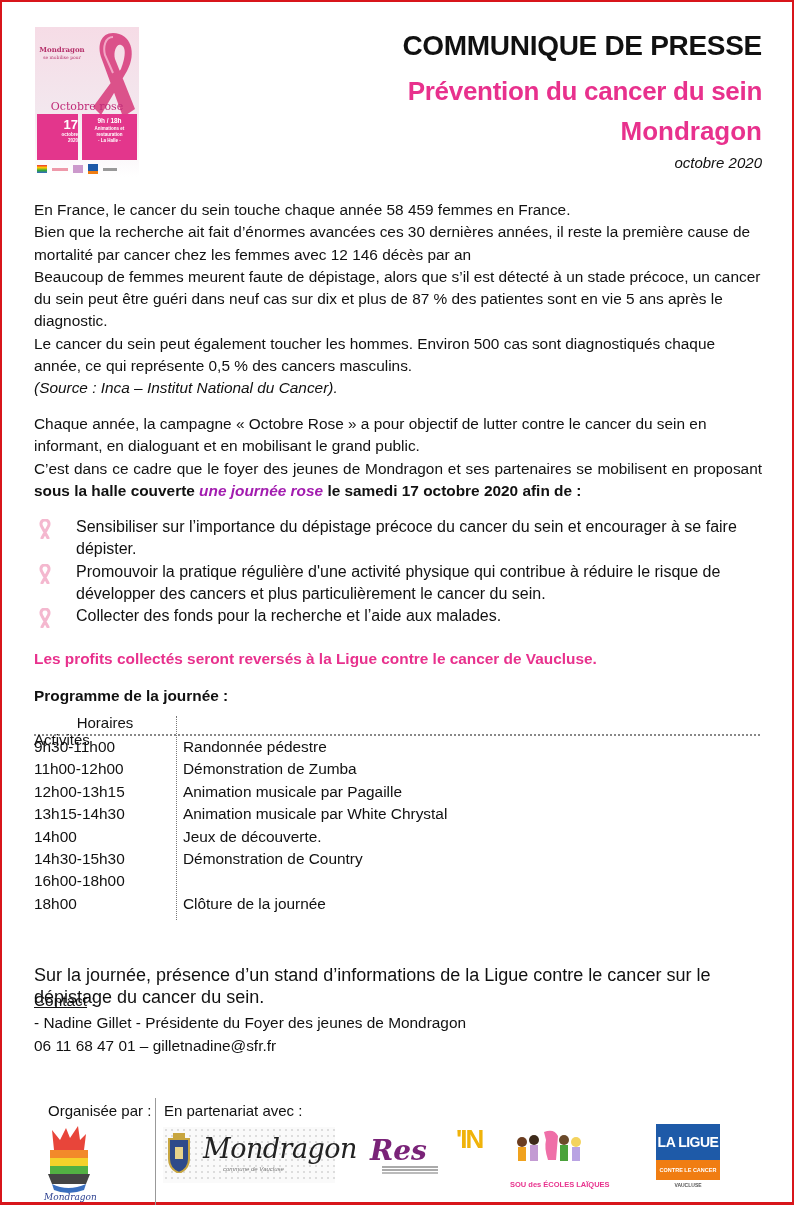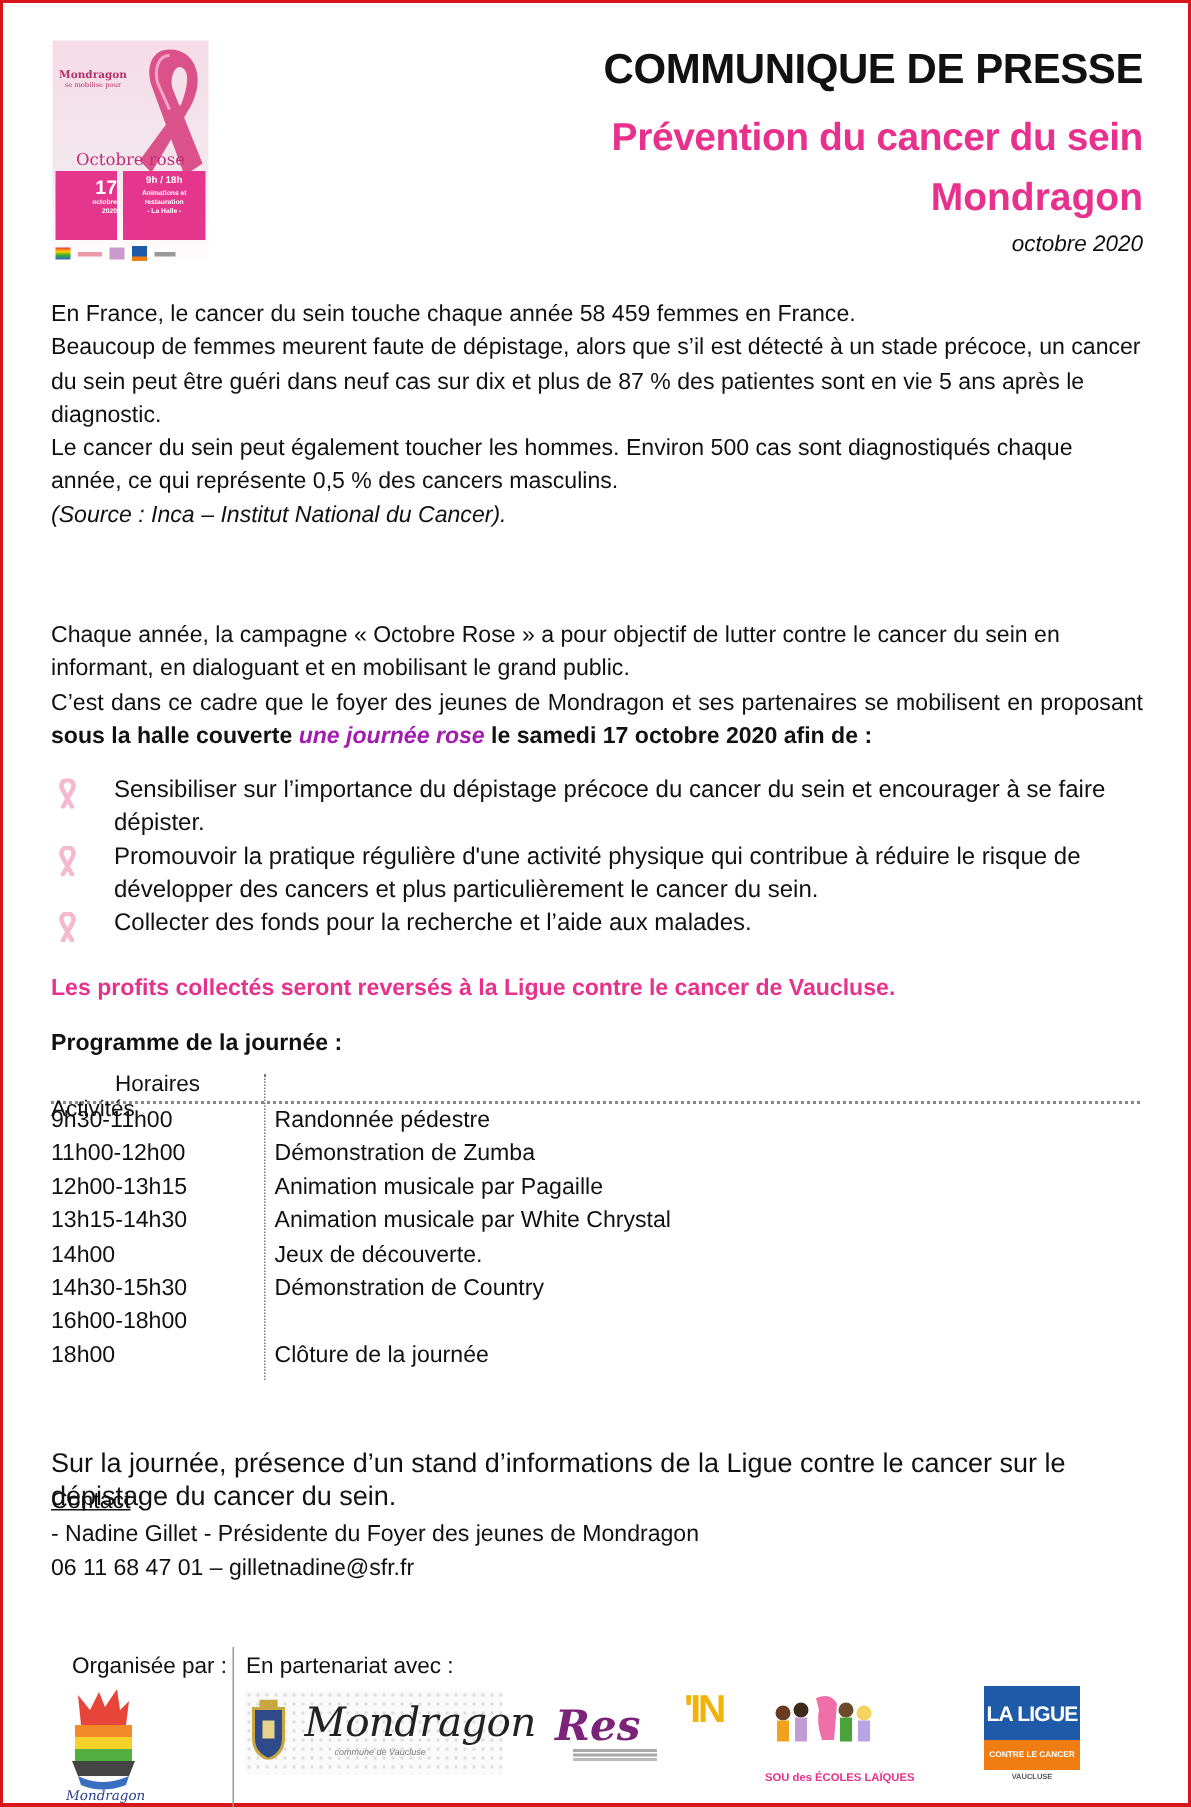--- a/index.html
+++ b/index.html
@@ -111,20 +111,21 @@
   </div>
 </div>
 
 <div class="h-title">COMMUNIQUE DE PRESSE</div>
 <div class="h-sub1">Prévention du cancer du sein</div>
 <div class="h-sub2">Mondragon</div>
 <div class="h-date">octobre 2020</div>
 
 <div class="para" style="top:199px;">
   <p>En France, le cancer du sein touche chaque année 58 459 femmes en France.</p>
+  <p>Bien que la recherche ait fait d’énormes avancées ces 30 dernières années, il reste la première cause de mortalité par cancer chez les femmes avec 12 146 décès par an</p>
   <p>Beaucoup de femmes meurent faute de dépistage, alors que s’il est détecté à un stade précoce, un cancer du sein peut être guéri dans neuf cas sur dix et plus de 87 % des patientes sont en vie 5 ans après le diagnostic.</p>
   <p>Le cancer du sein peut également toucher les hommes. Environ 500 cas sont diagnostiqués chaque année, ce qui représente 0,5 % des cancers masculins.</p>
   <p class="i">(Source : Inca – Institut National du Cancer).</p>
 </div>
 
 <div class="para" style="top:413px;">
   <p>Chaque année, la campagne « Octobre Rose » a pour objectif de lutter contre le cancer du sein en informant, en dialoguant et en mobilisant le grand public.</p>
   <p class="justify"><span>C’est dans ce cadre que le foyer des jeunes de Mondragon et ses partenaires se mobilisent en proposant </span><span class="b">sous la halle couverte </span><span class="b pink">une journée rose</span><span class="b"> le samedi 17 octobre 2020 afin de :</span></p>
 </div>
 

